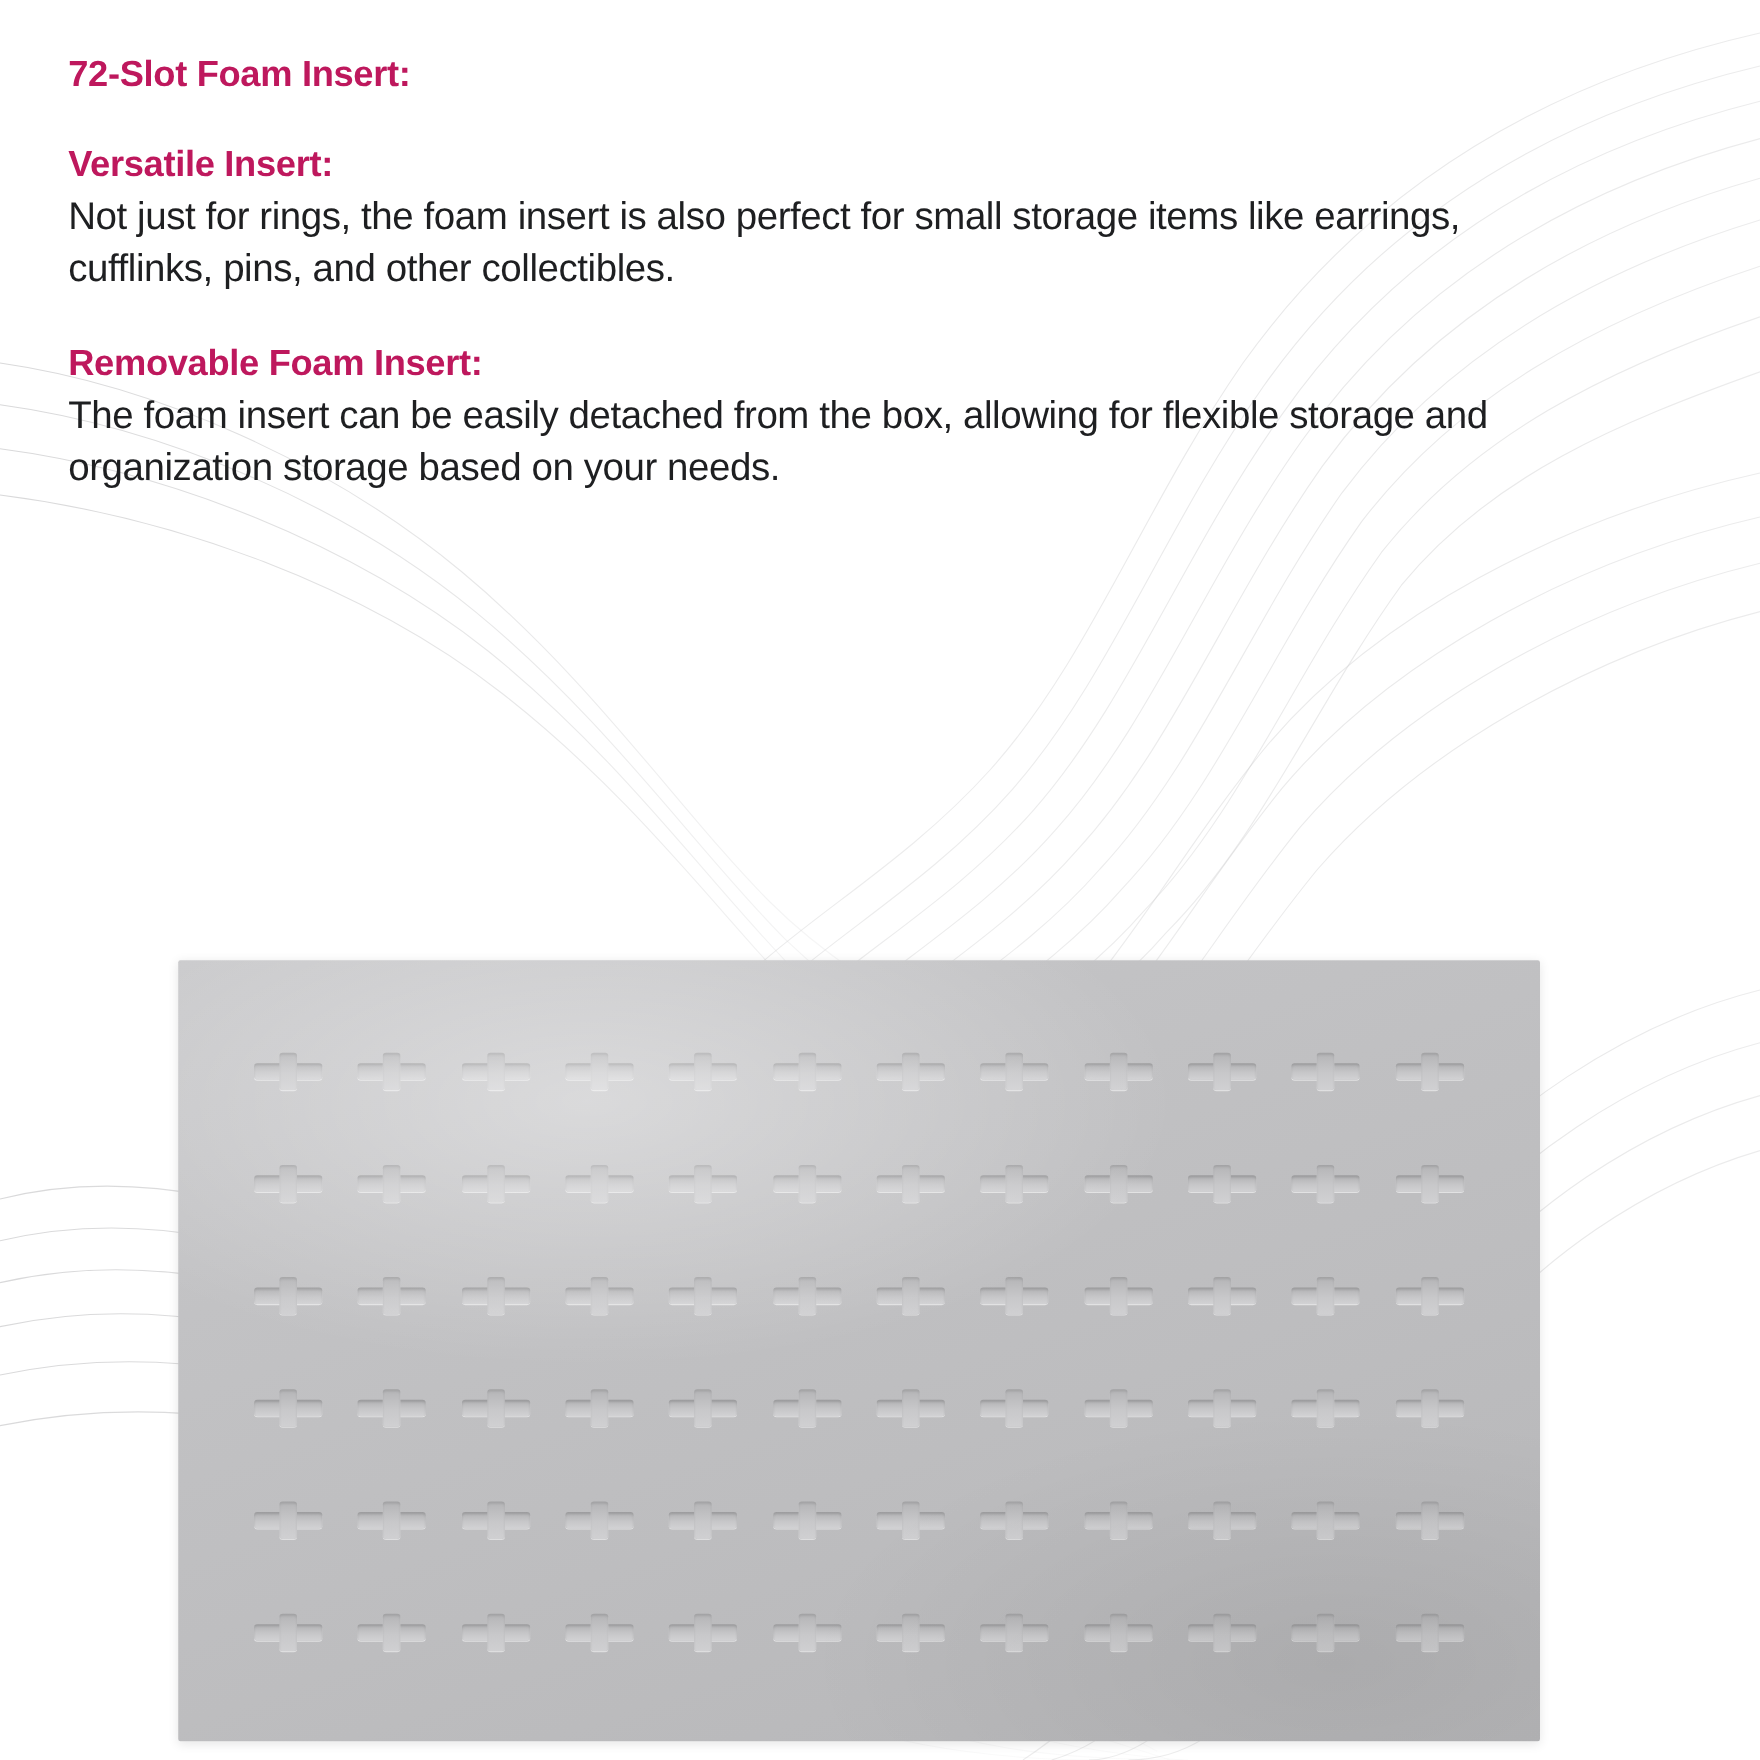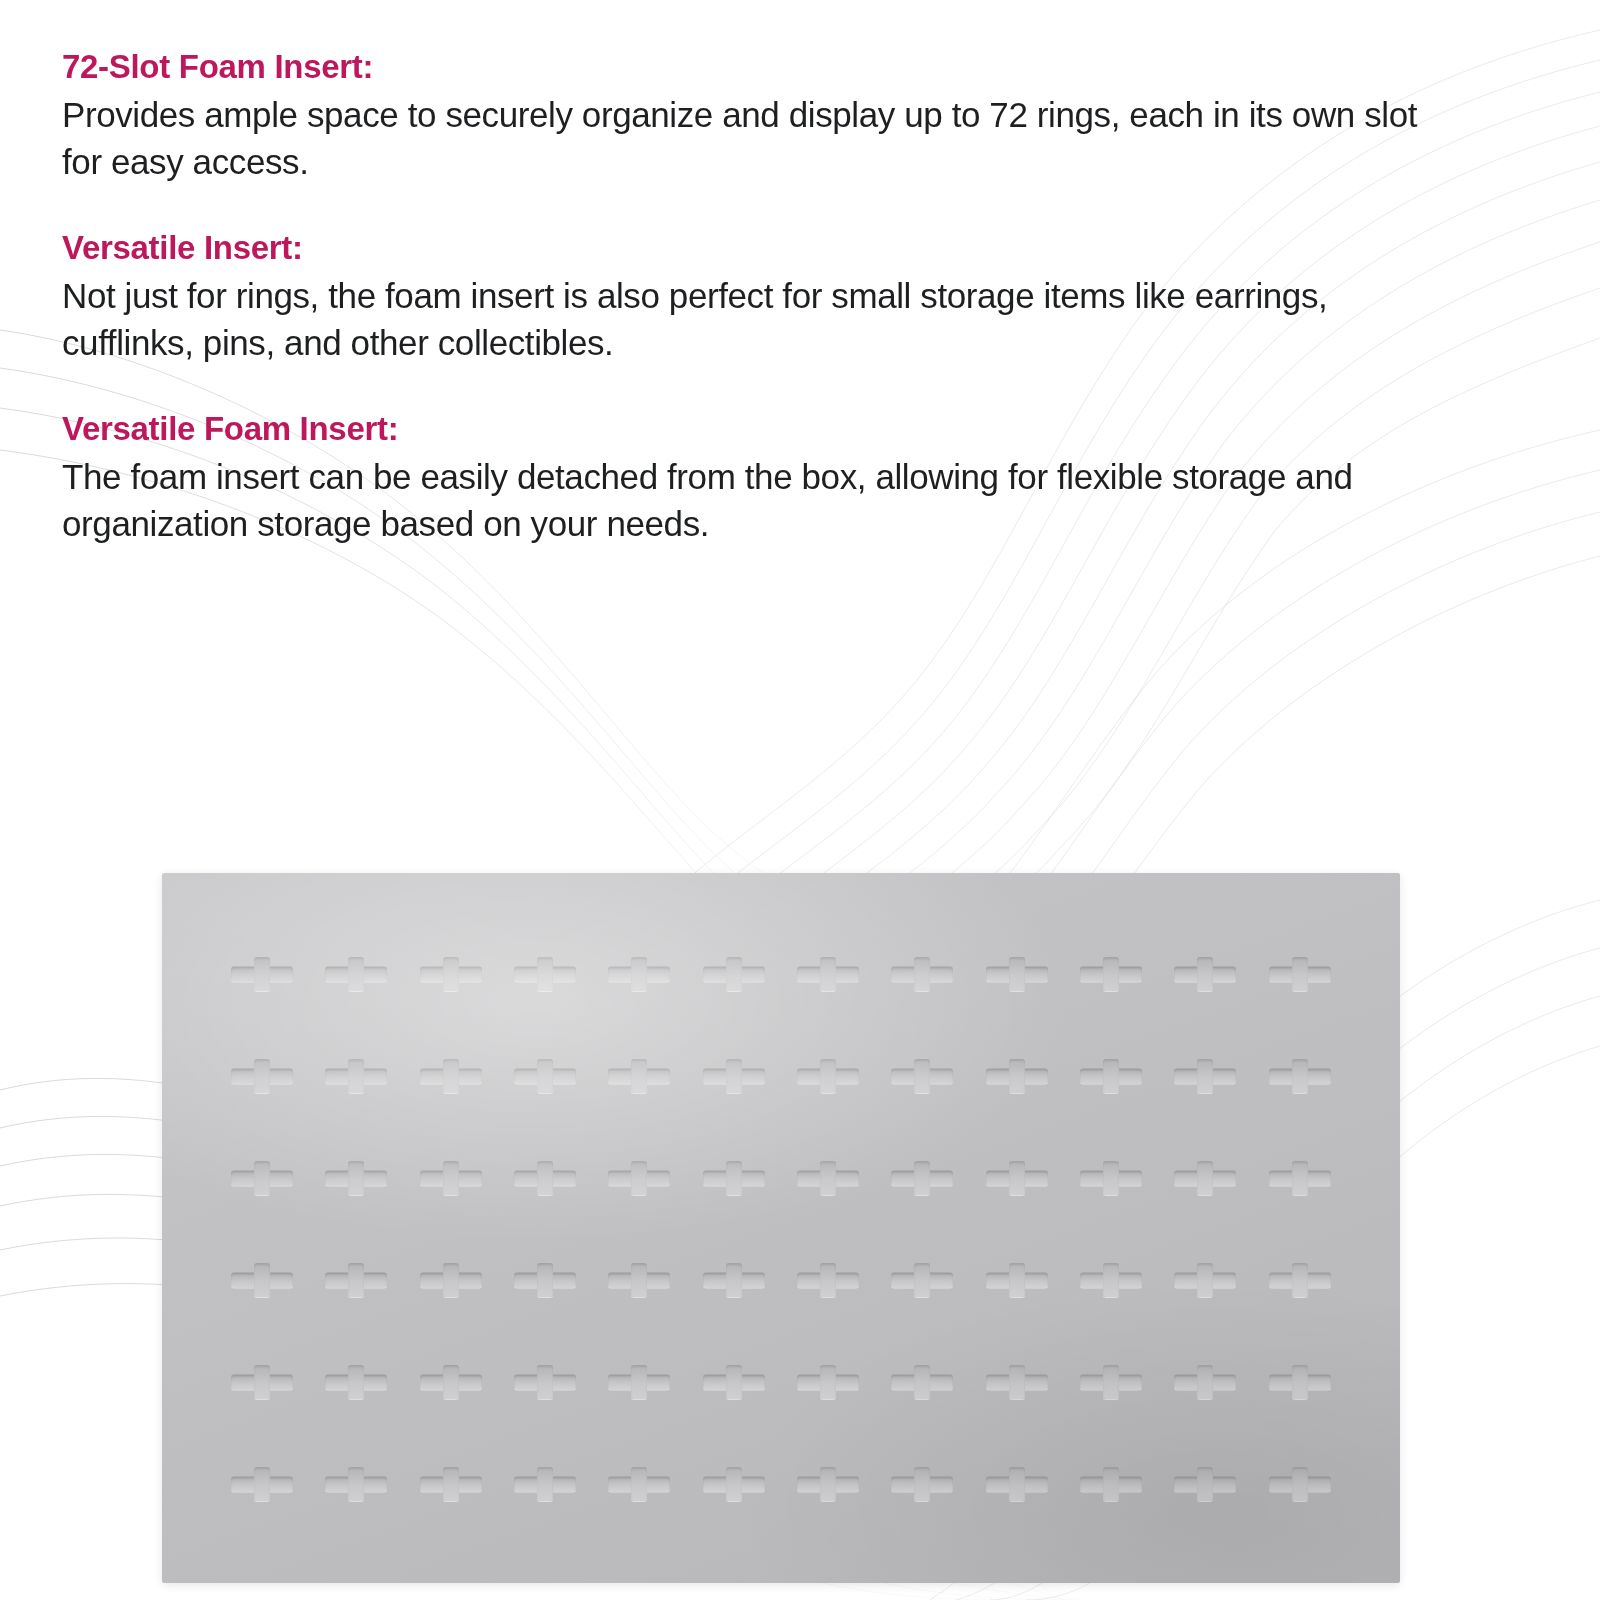--- a/index.html
+++ b/index.html
@@ -181,30 +181,29 @@
     <path d="M1600 996 C1492 1026 1384 1098 1308 1194 C1232 1290 1192 1392 1136 1484 C1090 1556 1034 1600 990 1600"></path>
     <path d="M1600 1046 C1498 1076 1396 1144 1322 1238 C1248 1332 1208 1430 1154 1518 C1112 1584 1064 1600 1026 1600"></path>
   </g>
 </svg>
 
 <div class="content">
 
 
   <div class="feature">
     <div class="feature-title">72-Slot Foam Insert:</div>
-    <div class="feature-body">Provides ample space to securely organize and display up to 72 rings, each in its own slot for easy access.</div>
   </div>
 
   <div class="feature">
     <div class="feature-title">Versatile Insert:</div>
     <div class="feature-body">Not just for rings, the foam insert is also perfect for small storage items like earrings, cufflinks, pins, and other collectibles.</div>
   </div>
 
   <div class="feature">
-    <div class="feature-title">Versatile Foam Insert:</div>
+    <div class="feature-title">Removable Foam Insert:</div>
     <div class="feature-body">The foam insert can be easily detached from the box, allowing for flexible storage and organization storage based on your needs.</div>
   </div>
 
 </div>
 
 <div class="product-area">
   <div class="foam-insert">
     <div class="slot-grid" id="slot-grid" style="grid-template-columns: repeat(12, 1fr); grid-template-rows: repeat(6, 1fr);">
         <div class="slot"></div>
         <div class="slot"></div>

